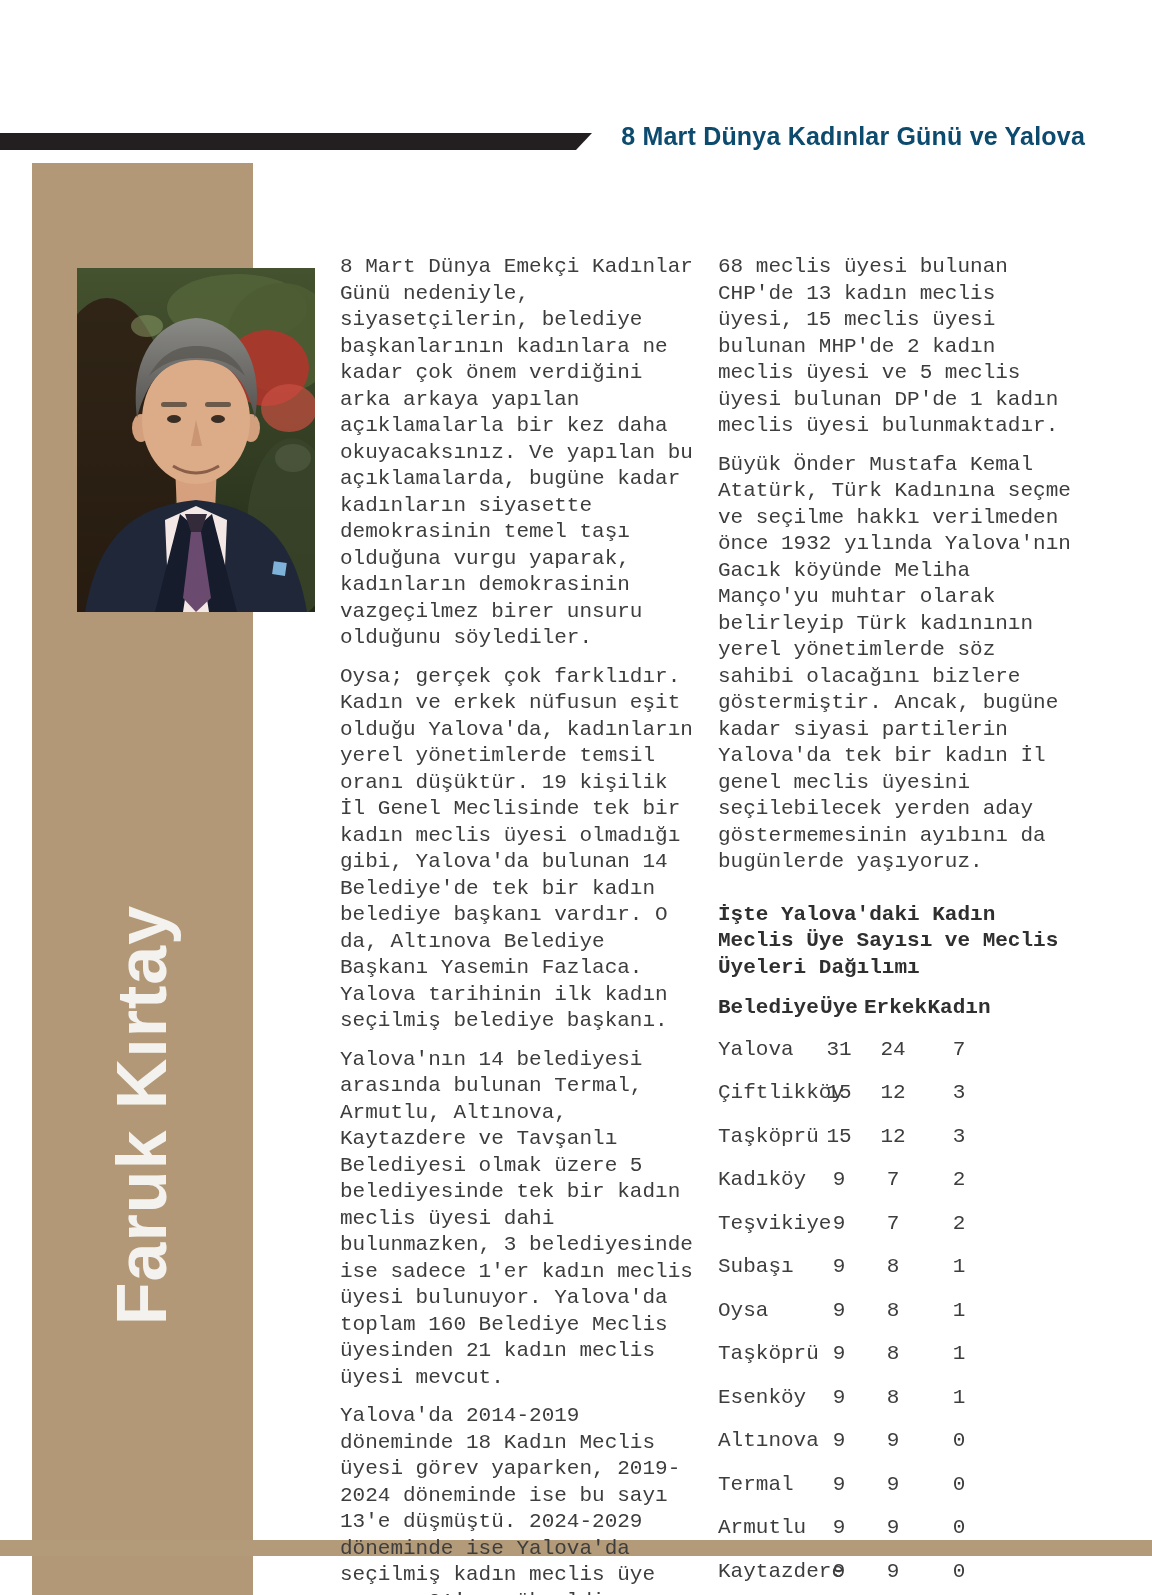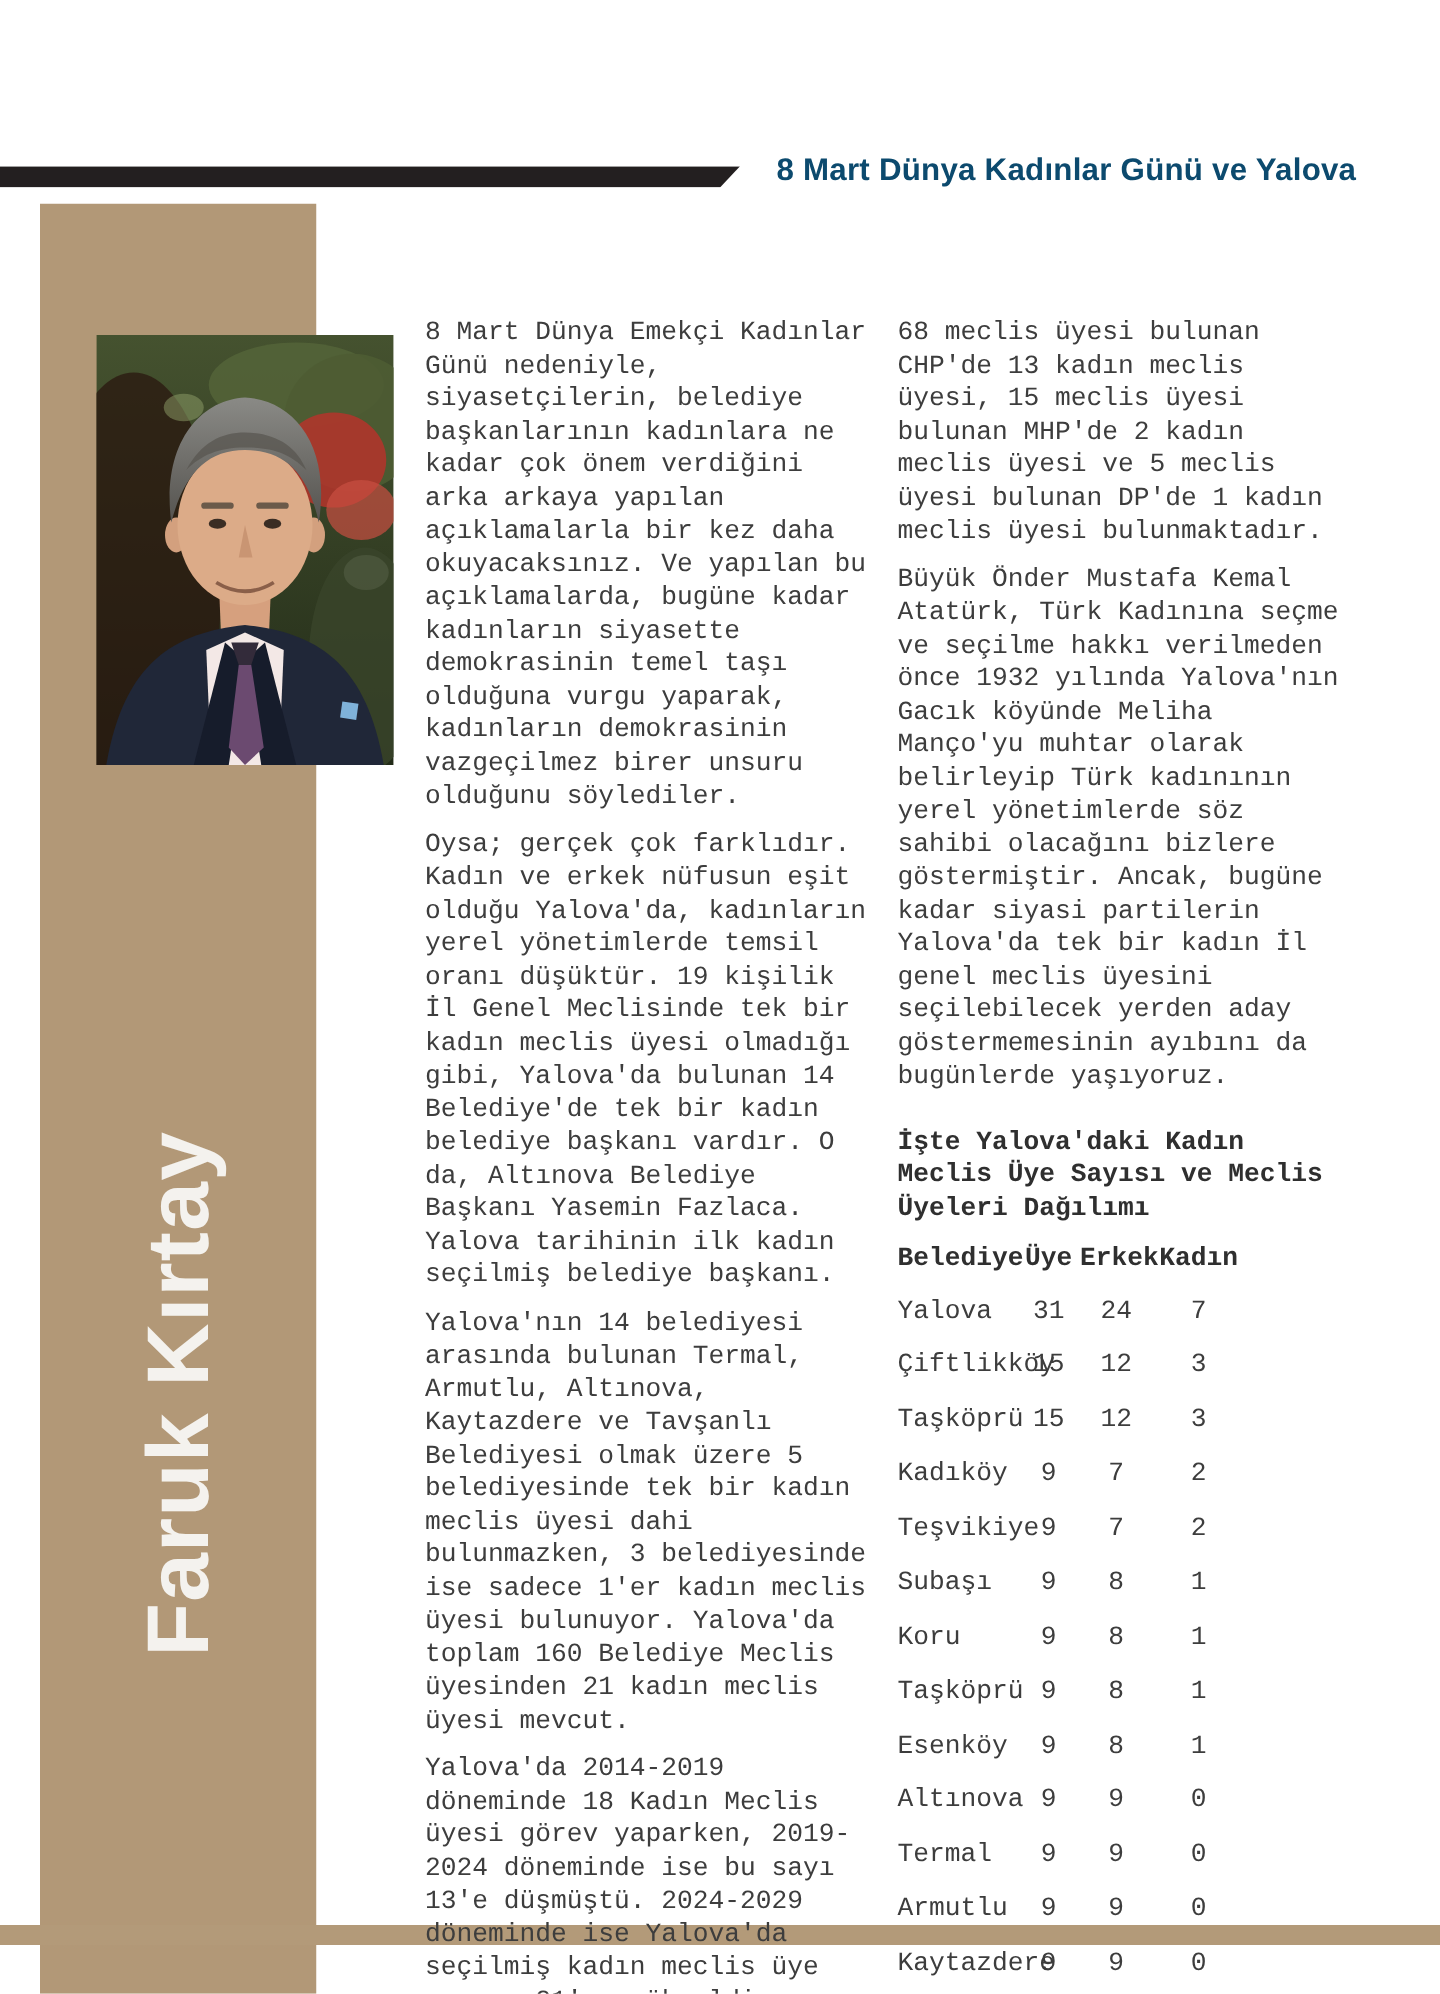--- a/index.html
+++ b/index.html
@@ -168,21 +168,21 @@
           <div class="cell c2">7</div>
           <div class="cell c3">2</div>
         </div>
         <div class="trow">
           <div class="cell c0">Subaşı</div>
           <div class="cell c1">9</div>
           <div class="cell c2">8</div>
           <div class="cell c3">1</div>
         </div>
         <div class="trow">
-          <div class="cell c0">Koru</div>
+          <div class="cell c0">Oysa</div>
           <div class="cell c1">9</div>
           <div class="cell c2">8</div>
           <div class="cell c3">1</div>
         </div>
         <div class="trow">
           <div class="cell c0">Taşköprü</div>
           <div class="cell c1">9</div>
           <div class="cell c2">8</div>
           <div class="cell c3">1</div>
         </div>

